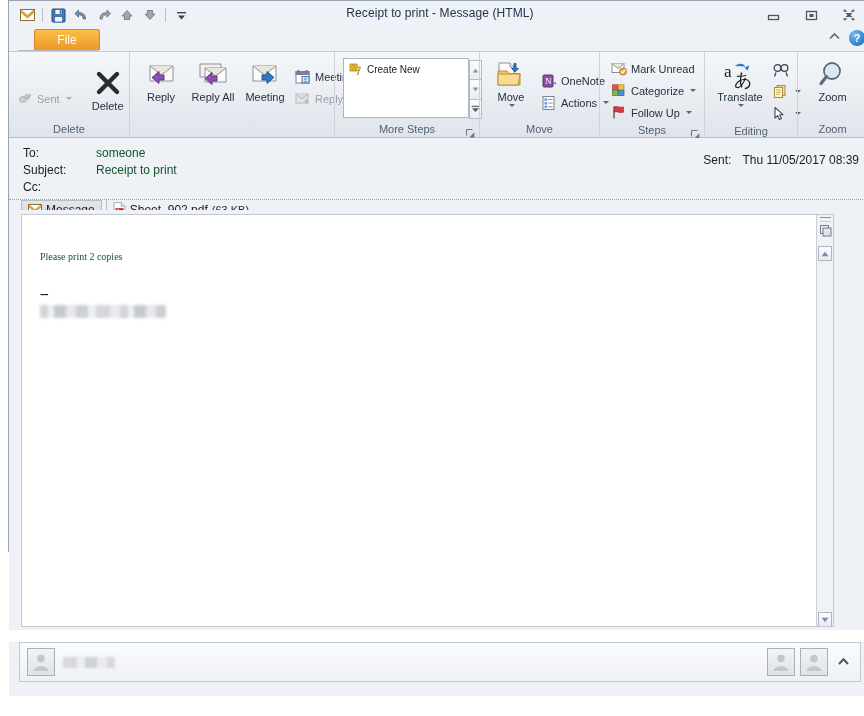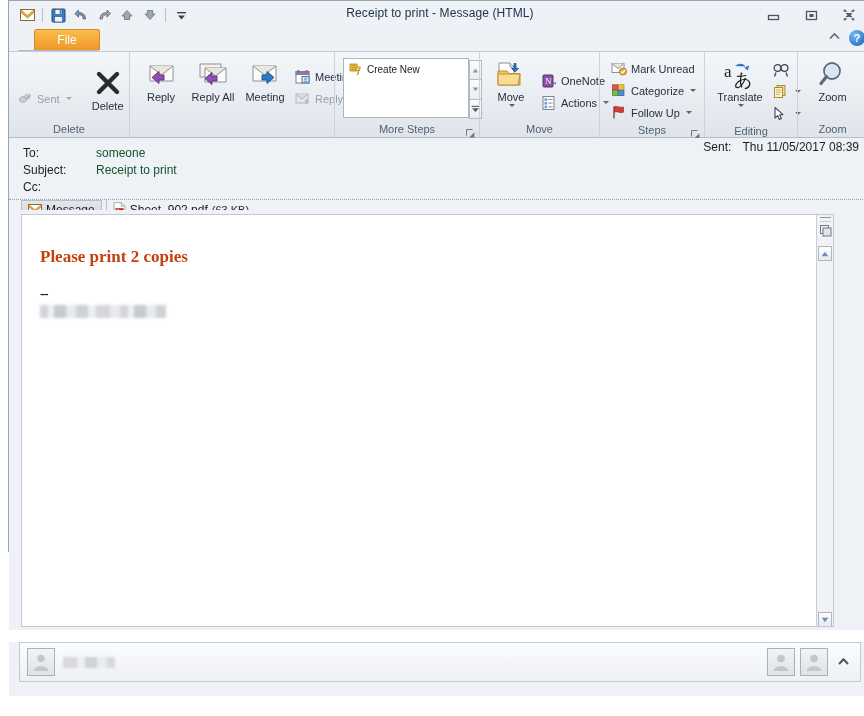--- a/index.html
+++ b/index.html
@@ -101,21 +101,21 @@
   }
 
   
   .msghdr{
     position:relative;background:#eef1f5;border-bottom:1px solid #c8ced6;
     padding:6px 0 2px 0;height:72px;box-sizing:border-box;
   }
   .hrow{display:flex;align-items:center;height:17px;font-size:12px;padding-left:14px;}
   .hlabel{width:73px;color:#1d1d1d;}
   .hval{color:#14532d;}
-  .sentline{position:absolute;right:12px;top:2px;font-size:12px;color:#1d1d1d;}
+  .sentline{position:absolute;right:12px;top:15px;font-size:12px;color:#1d1d1d;}
   .sentline .lbl{margin-right:8px;}
   .blur{
     display:inline-block;height:11px;border-radius:1px;
     background:repeating-linear-gradient(90deg,
       #d6d8dc 0px,#d6d8dc 9px,#eceef1 9px,#eceef1 17px,
       #c9ccd1 17px,#c9ccd1 27px,#e4e6ea 27px,#e4e6ea 38px,
       #cfd2d7 38px,#cfd2d7 49px,#e9ebee 49px,#e9ebee 58px);
     filter:blur(1.2px);opacity:.95;vertical-align:-1px;
   }
 
@@ -133,21 +133,21 @@
   .att-item{display:flex;align-items:center;gap:4px;font-size:12px;padding:0 6px;margin-left:4px;
             border-left:1px solid #b8bfc8;height:19px;}
   .att-size{font-size:11px;color:#2a2a2a;}
 
   
   .bodywrap{position:relative;height:420px;background:#eef1f5;padding:4px 0 0 12px;box-sizing:border-box;}
   .bodypane{
     position:relative;width:813px;height:413px;background:#ffffff;
     border:1px solid #c2c8d0;box-sizing:border-box;overflow:hidden;
   }
-  .bodytext{font-family:"Liberation Serif",serif;font-size:17px;color:#c2410c;padding:32px 0 0 18px;line-height:20px;font-weight:bold;}
+  .bodytext{font-family:"Liberation Serif",serif;font-size:10px;color:#14532d;padding:32px 0 0 18px;line-height:20px;}
   .sigdash{font-family:"Liberation Serif",serif;font-size:14.5px;padding:18px 0 0 18px;color:#0a0a0a;letter-spacing:-1px;}
   .sigblur{margin:3px 0 0 18px;width:126px;height:13px;border-radius:1px;
     background:repeating-linear-gradient(90deg,
       #d2d4d9 0px,#d2d4d9 8px,#eef0f2 8px,#eef0f2 14px,
       #c6c9ce 14px,#c6c9ce 26px,#e7e9ec 26px,#e7e9ec 36px,
       #cdd0d5 36px,#cdd0d5 48px,#eceef1 48px,#eceef1 56px,
       #d4d6db 56px,#d4d6db 70px,#e9ebee 70px,#e9ebee 80px);
     filter:blur(1.6px);}
 
   .vscroll{

